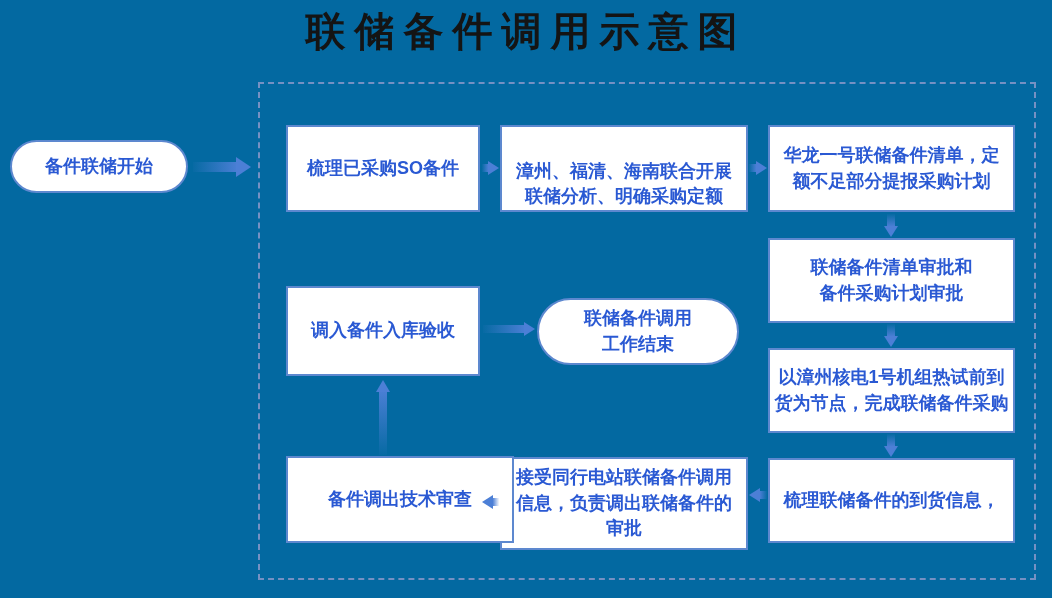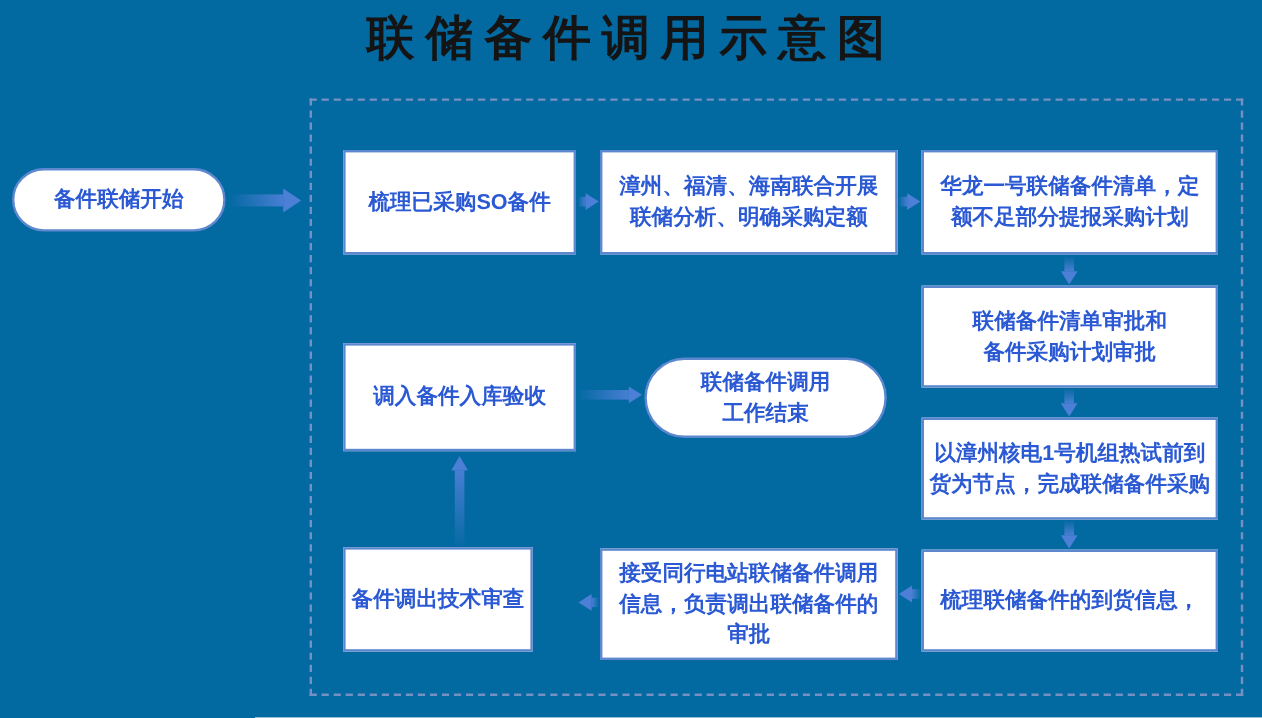--- a/index.html
+++ b/index.html
@@ -19,27 +19,27 @@
   .node {
     position:absolute; box-sizing:border-box;
     display:flex; flex-direction:column; justify-content:center; align-items:center;
     border:2px solid #5d88cf; background:#ffffff;
     color:#2a59d3; font-weight:700; text-align:center;
     font-size:18px; line-height:1.42;
   }
   .terminator { border-radius:30px; font-size:18px; }
   .n-start { left:10px;  top:140px; width:178px; height:53px; border-radius:27px; }
   .n-b1   { left:286px; top:125px; width:194px; height:87px; }
-  .n-b2   { left:500px; top:125px; width:248px; height:87px; }
+  .n-b2   { left:500px; top:125px; width:248px; height:87px;justify-content:flex-end; }
   .n-b3   { left:768px; top:125px; width:247px; height:87px; }
   .n-b4   { left:768px; top:238px; width:247px; height:85px; }
   .n-b5   { left:768px; top:348px; width:247px; height:85px; }
   .n-b6   { left:768px; top:458px; width:247px; height:85px; }
   .n-b7   { left:500px; top:457px; width:248px; height:93px; }
-  .n-b8   { left:286px; top:456px; width:158px; height:87px;text-align:right; }
+  .n-b8   { left:286px; top:456px; width:228px; height:87px;text-align:right; }
   .n-b9   { left:286px; top:286px; width:194px; height:90px; }
   .n-end  { left:537px; top:298px; width:202px; height:67px; border-radius:34px; }
 
   
   .arr { position:absolute; display:flex; align-items:center; }
   .arr .tail { flex:1; }
   .arr .head { width:0; height:0; }
 
   .arr-r { flex-direction:row; }
   .arr-r .tail { height:8px; background:linear-gradient(to right, rgba(86,128,208,0.05), rgba(76,127,214,0.95)); }

